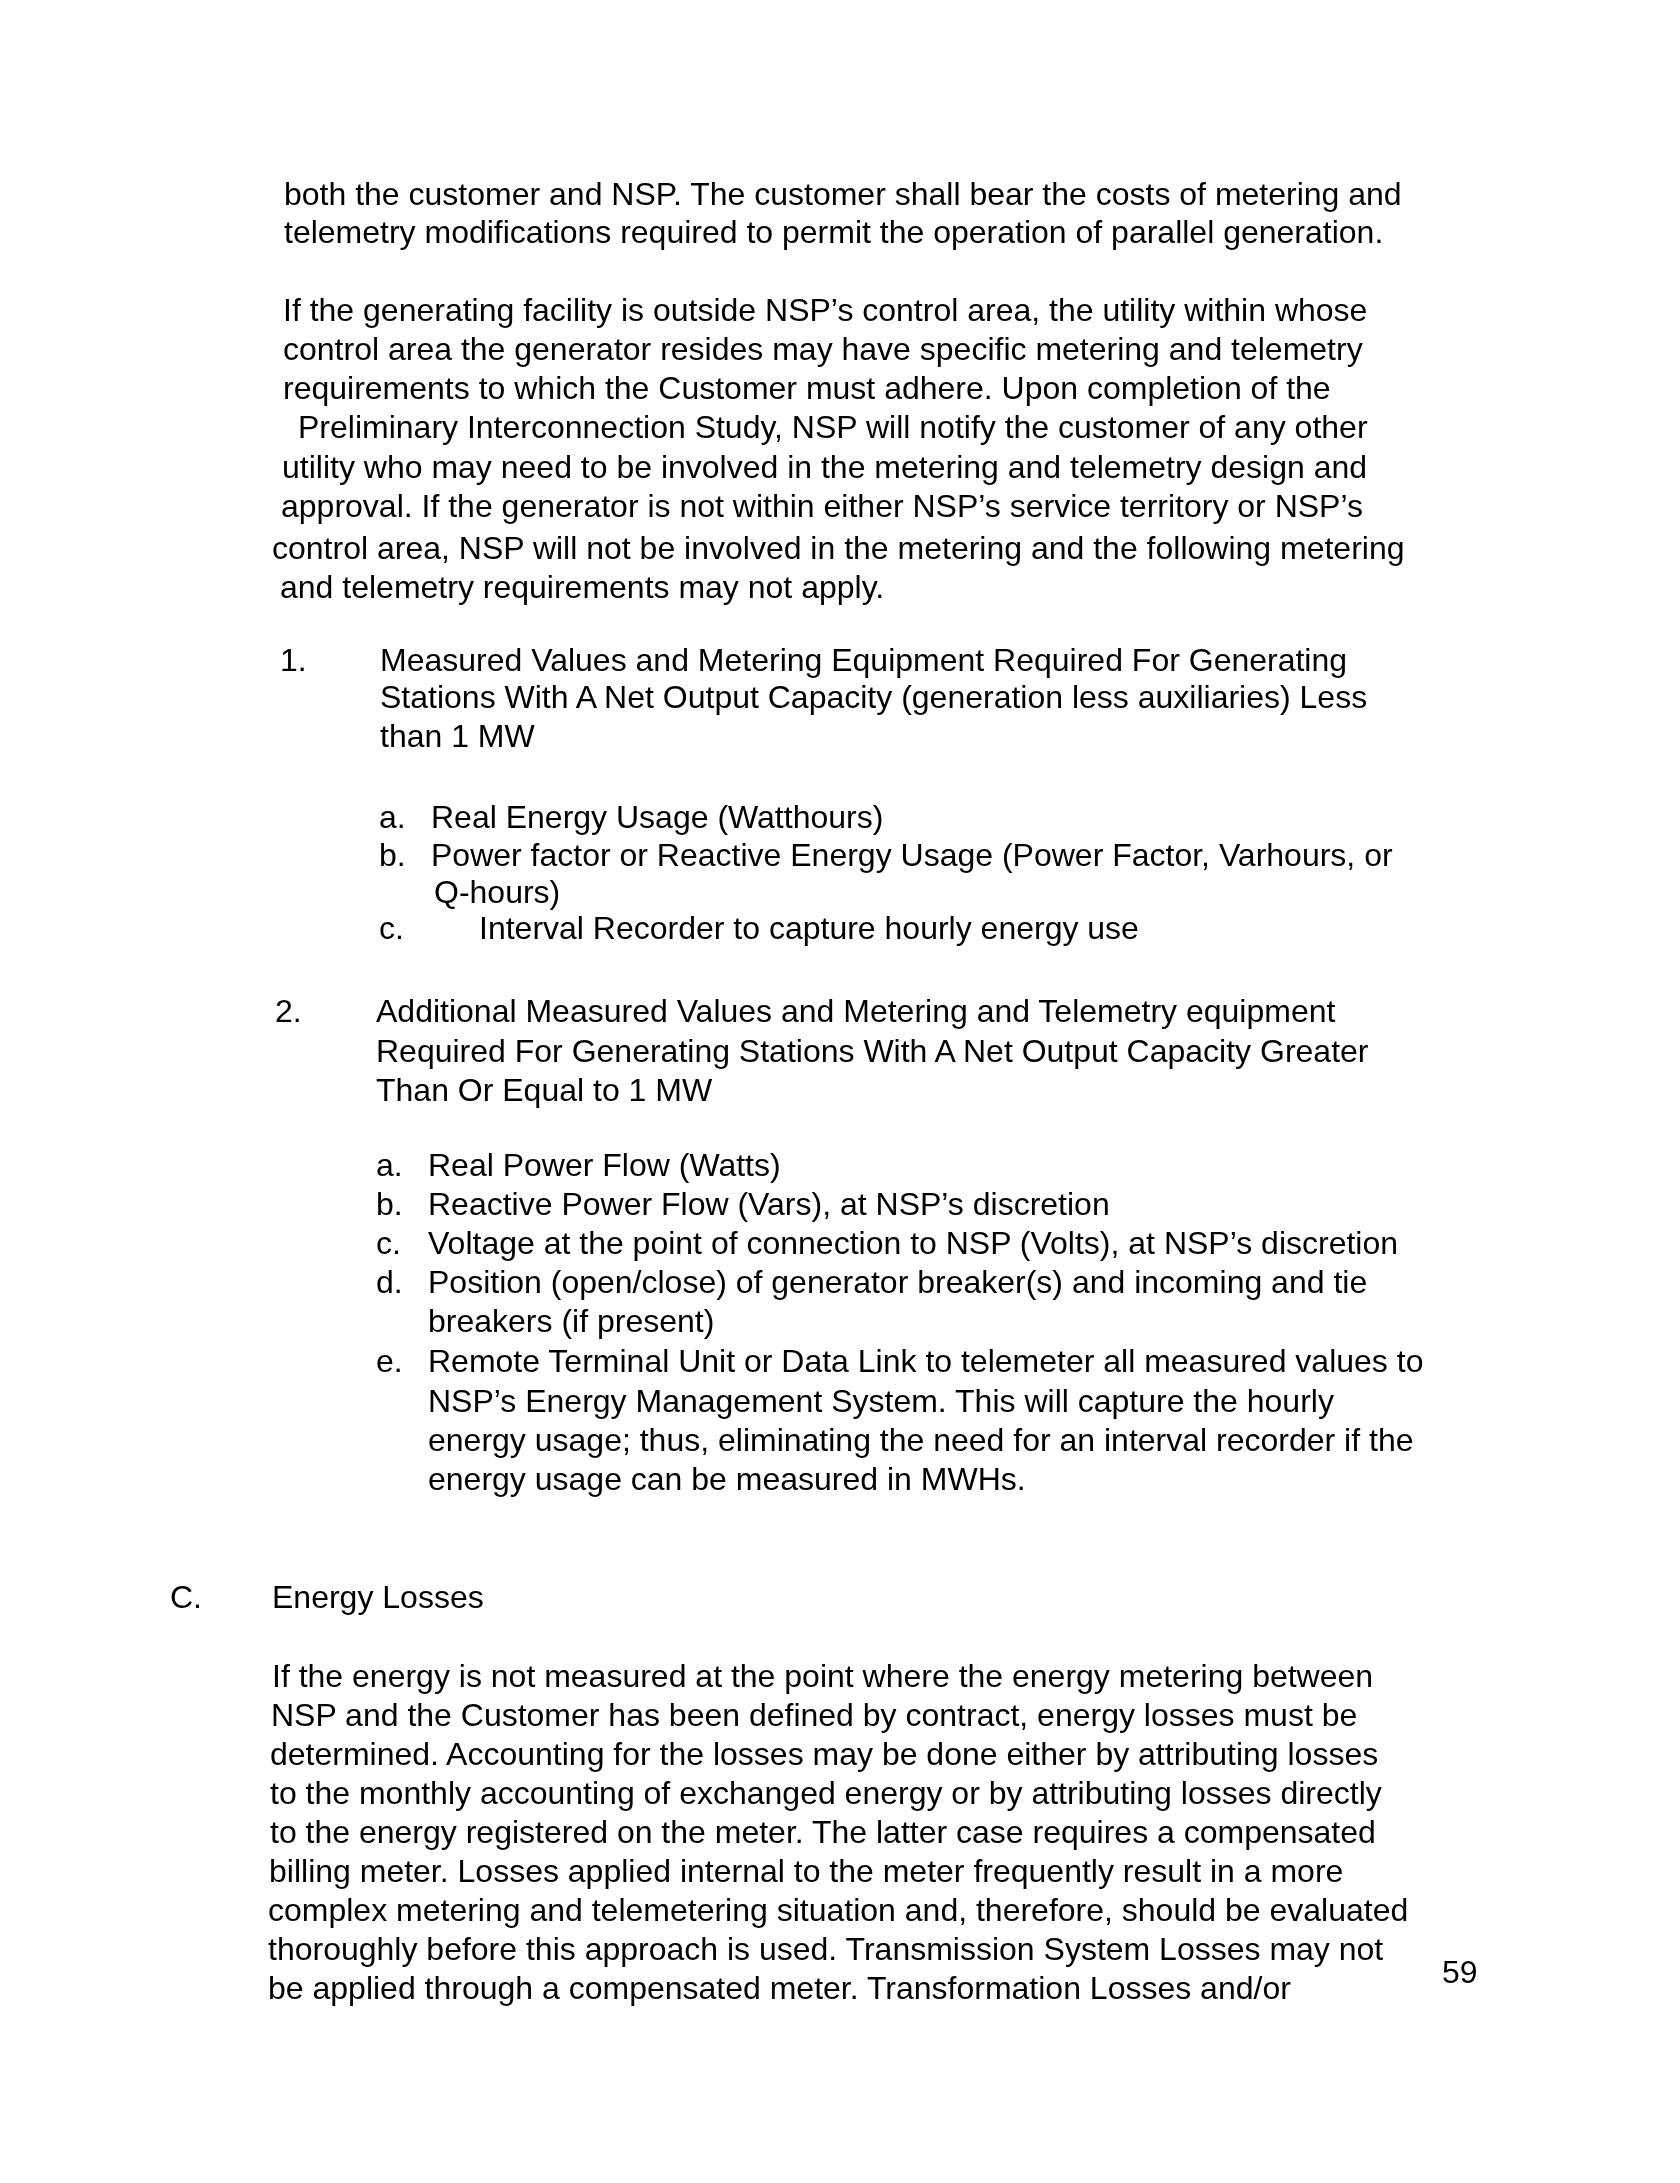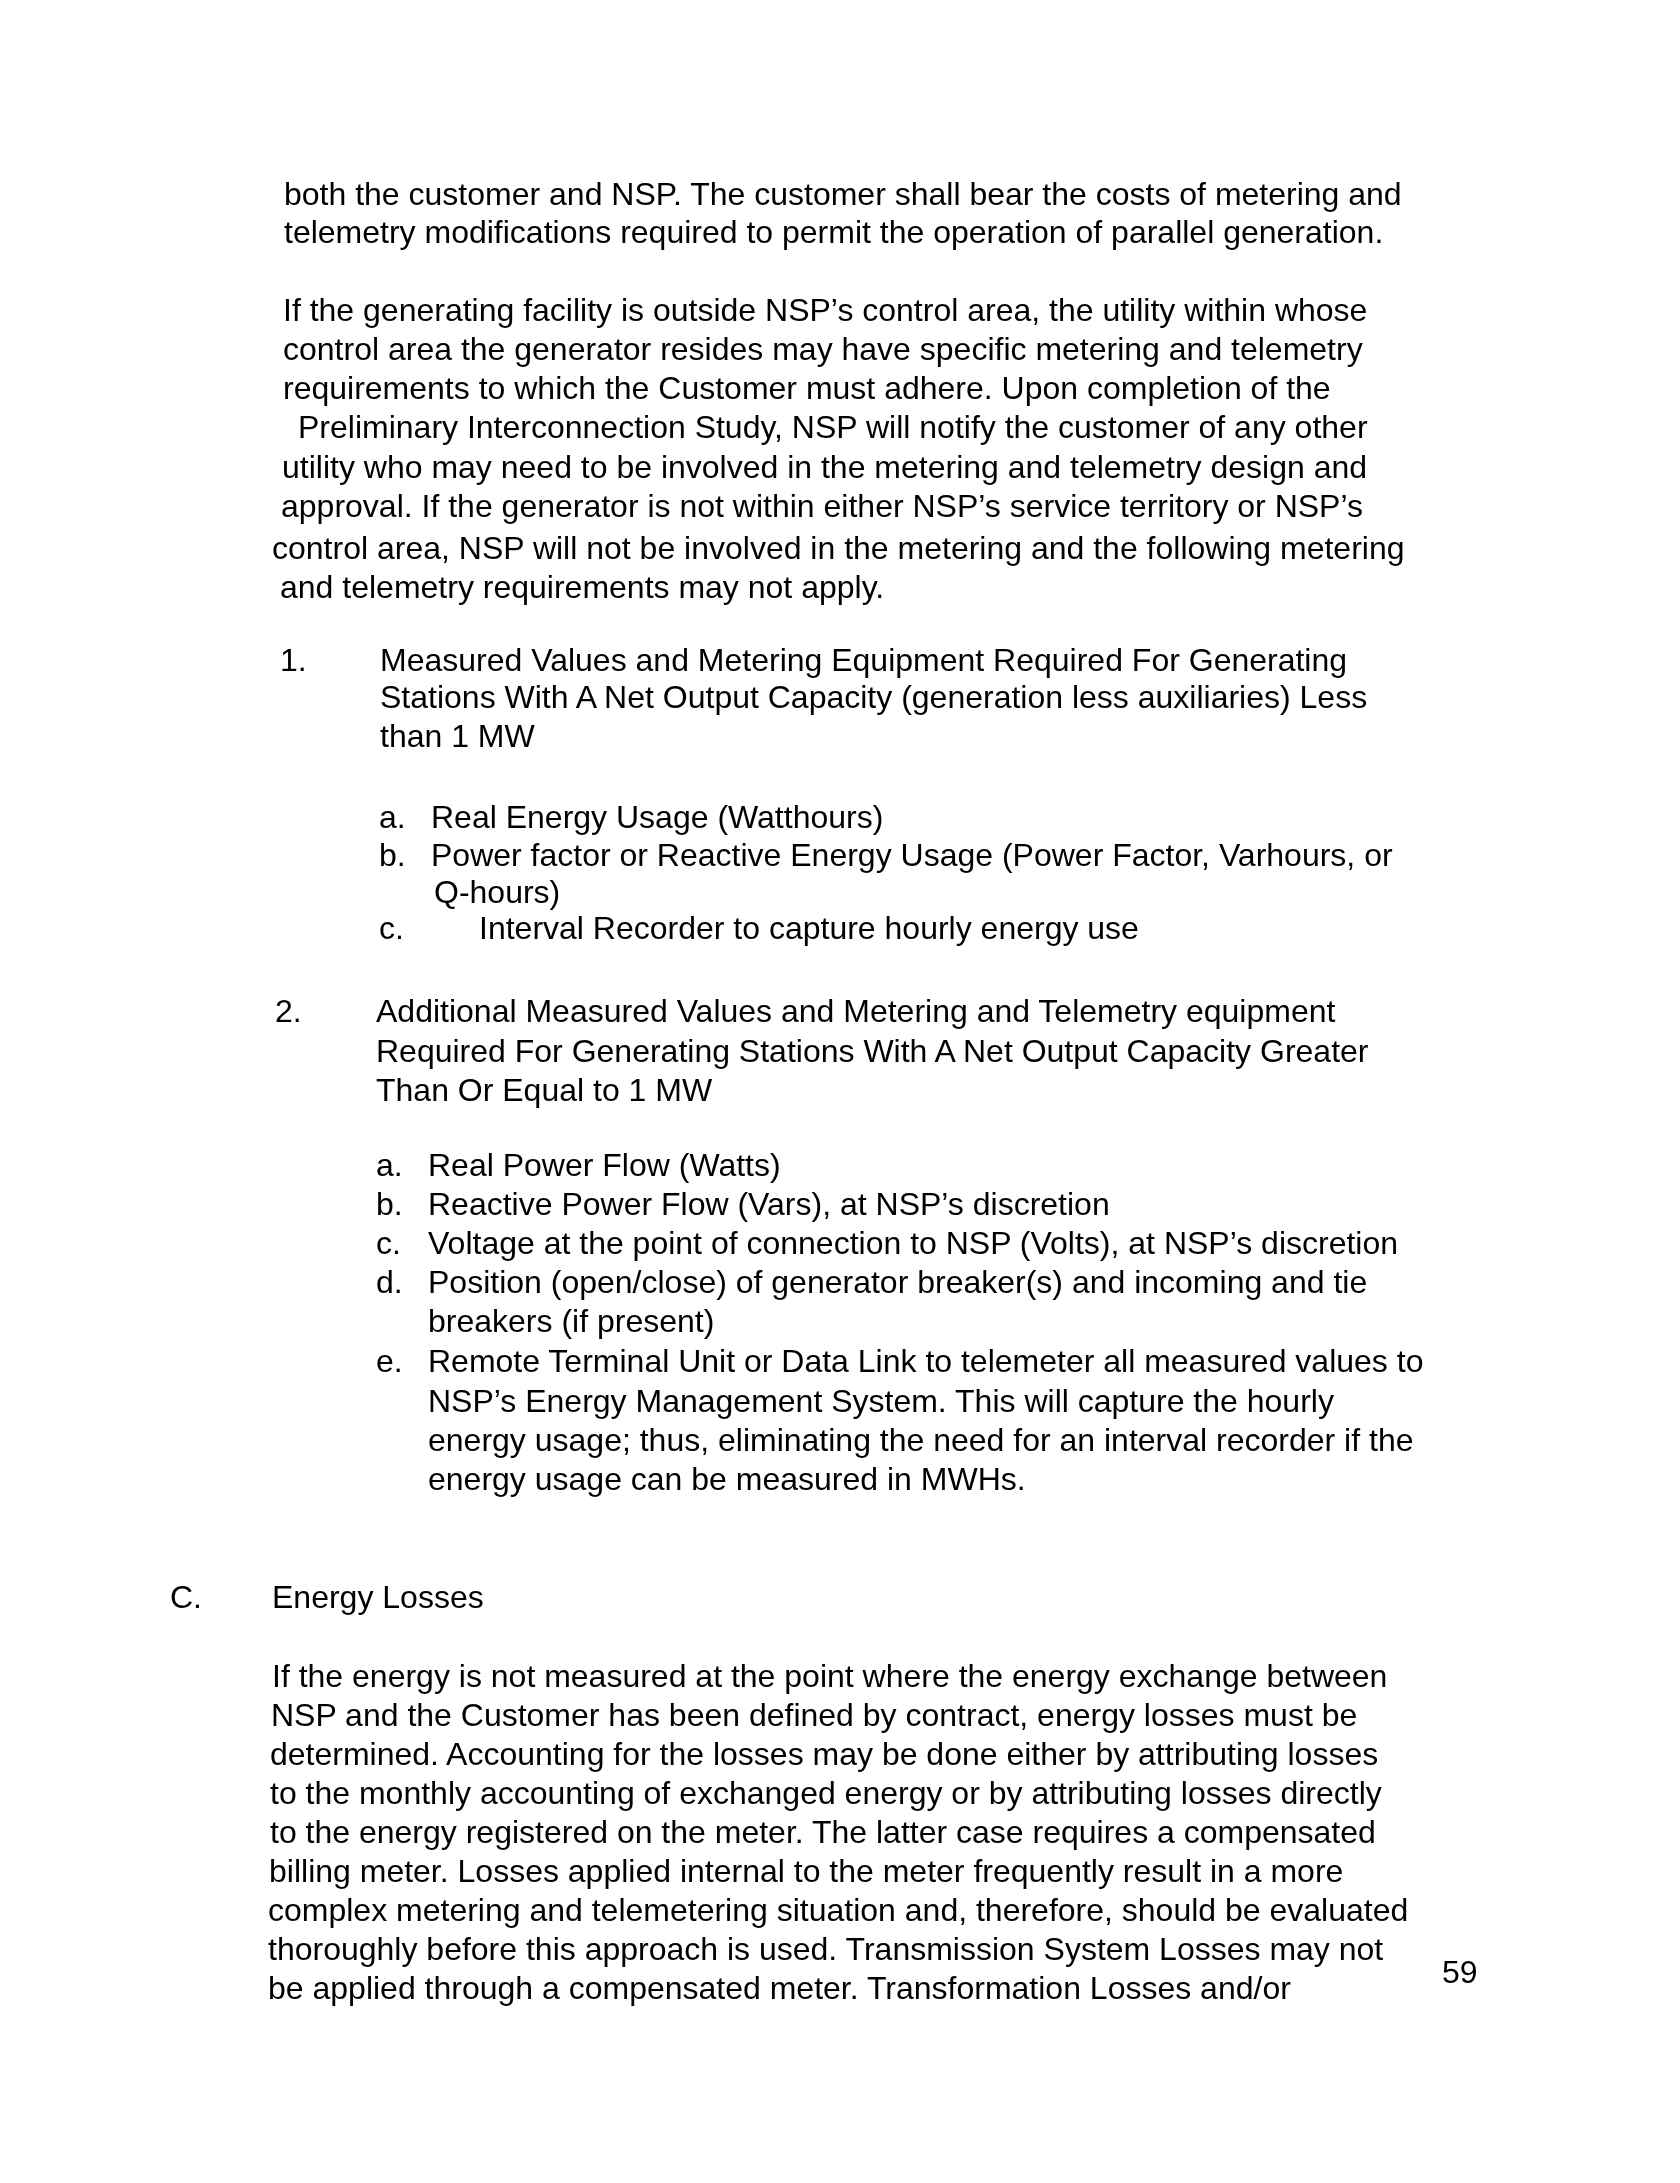--- a/index.html
+++ b/index.html
@@ -82,21 +82,21 @@
       <div class="ln" style="left:428px; top:1424px;">energy usage; thus, eliminating the need for an interval recorder if the</div>
       <div class="ln" style="left:428px; top:1463px;">energy usage can be measured in MWHs.</div>
     </div>
   </div>
 
   <div>
     <div class="num" style="left:170px; top:1581px;">C.</div>
     <div class="ln" style="left:272px; top:1581px;">Energy Losses</div>
 
     <div>
-      <div class="ln" style="left:272px; top:1660px;">If the energy is not measured at the point where the energy exchange between</div>
+      <div class="ln" style="left:272px; top:1660px;">If the energy is not measured at the point where the energy metering between</div>
       <div class="ln" style="left:271px; top:1699px;">NSP and the Customer has been defined by contract, energy losses must be</div>
       <div class="ln" style="left:270px; top:1738px;">determined.  Accounting for the losses may be done either by attributing losses</div>
       <div class="ln" style="left:270px; top:1777px;">to the monthly accounting of exchanged energy or by attributing losses directly</div>
       <div class="ln" style="left:270px; top:1816px;">to the energy registered on the meter.  The latter case requires a compensated</div>
       <div class="ln" style="left:269px; top:1855px;">billing meter.  Losses applied internal to the meter frequently result in a more</div>
       <div class="ln" style="left:268px; top:1894px;">complex metering and telemetering situation and, therefore, should be evaluated</div>
       <div class="ln" style="left:268px; top:1933px;">thoroughly before this approach is used.  Transmission System Losses may not</div>
       <div class="ln" style="left:268px; top:1972px;">be applied through a compensated meter.  Transformation Losses and/or</div>
     </div>
   </div>

